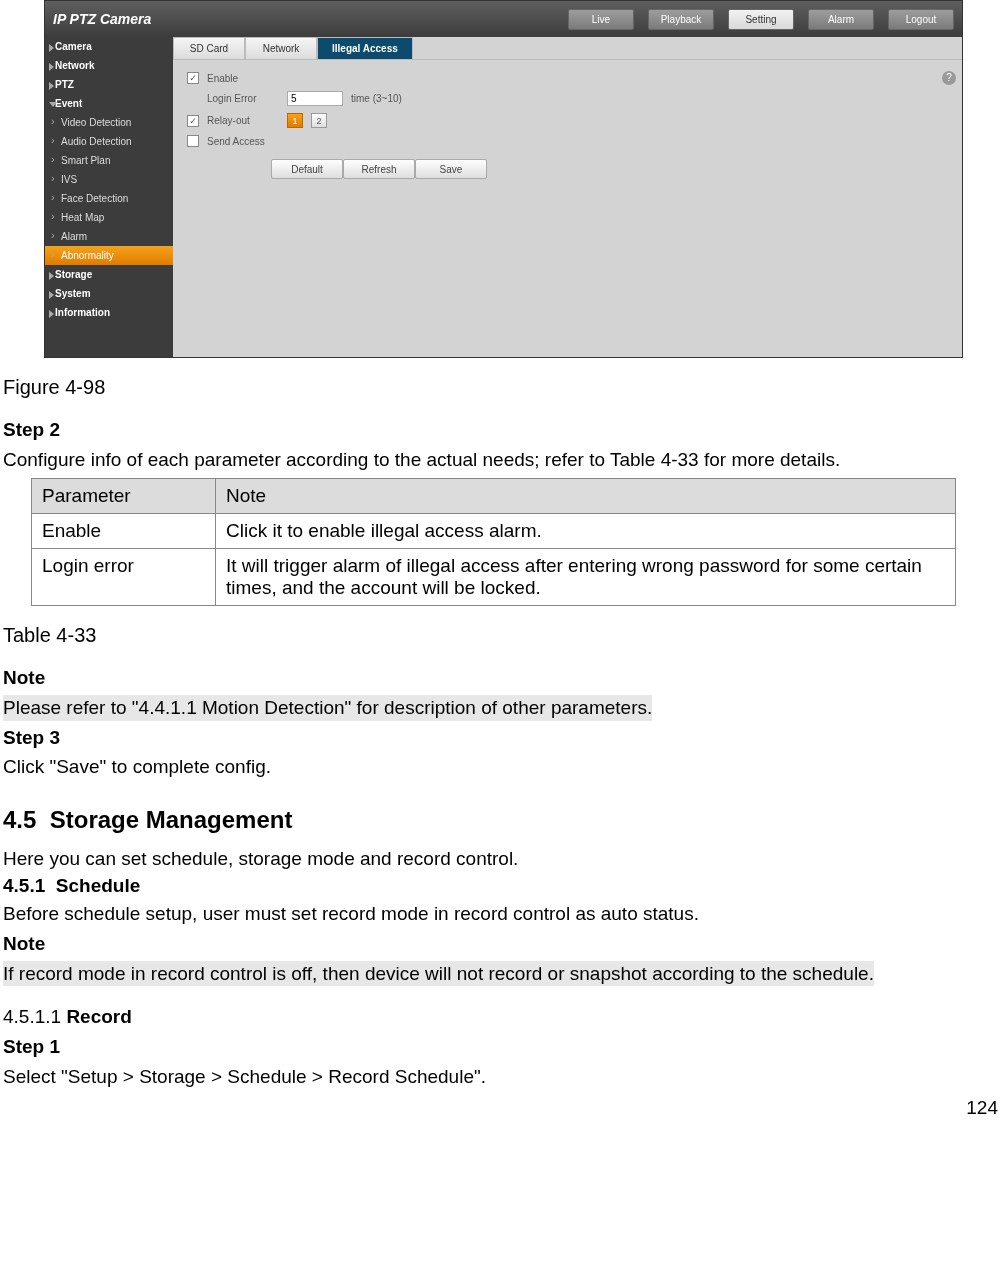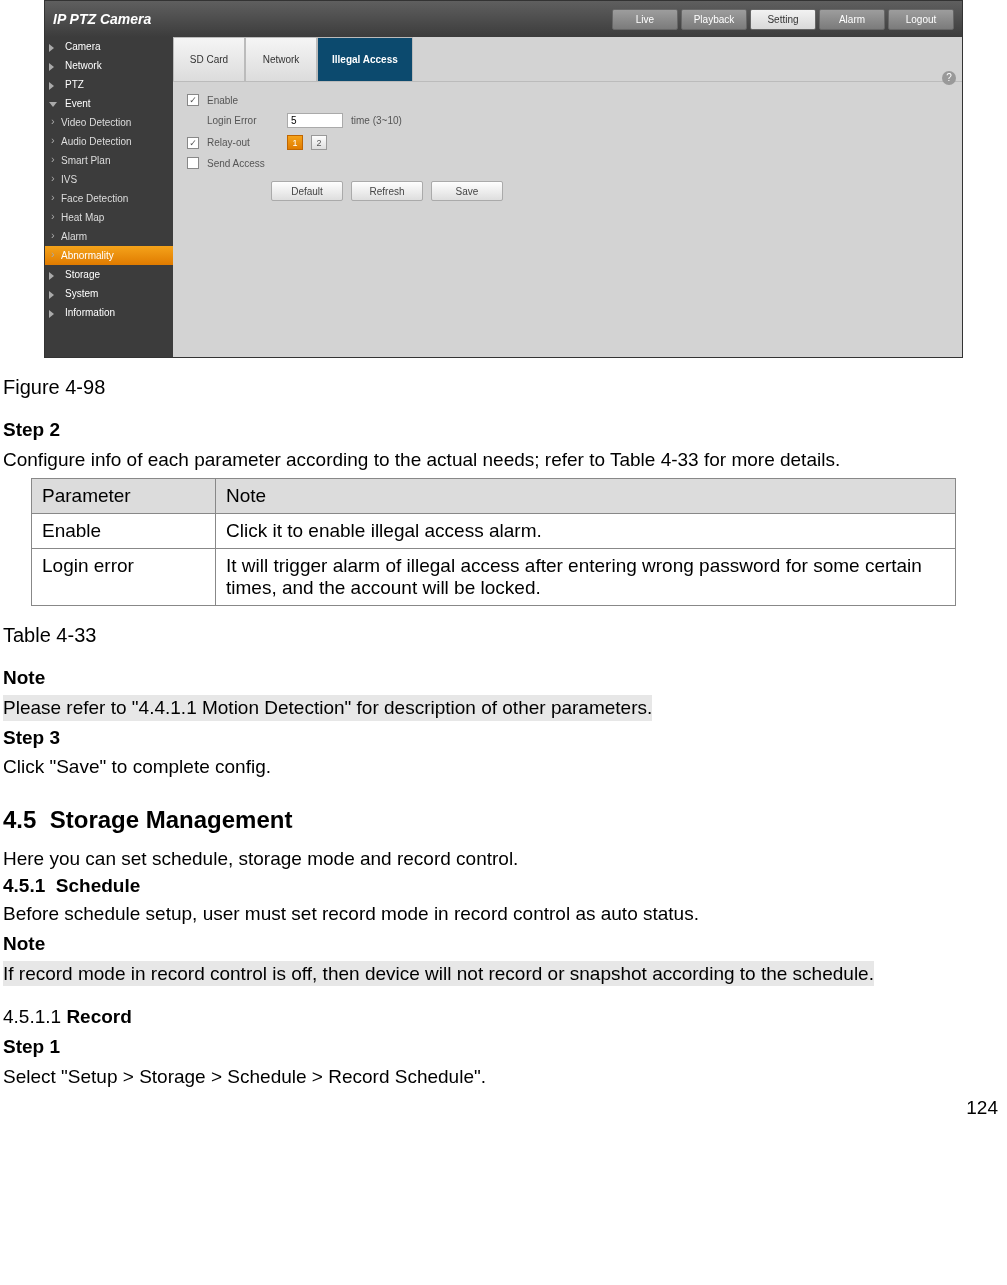--- a/index.html
+++ b/index.html
@@ -22,21 +22,21 @@
   }
   .shot-header {
     display: flex;
     justify-content: space-between;
     align-items: center;
     background: linear-gradient(#5f5f5f,#3c3c3c);
     padding: 4px 8px;
     height: 36px;
   }
   .shot-title { color: #fff; font-style: italic; font-weight: bold; font-size: 14px; }
-  .shot-tabs { display: flex; gap: 3px; }
+  .shot-tabs { display: flex; gap: 14px; }
   .shot-tab {
     background: linear-gradient(#9d9d9d,#7b7b7b);
     color: #fff;
     font-size: 10px;
     padding: 4px 0;
     width: 66px;
     text-align: center;
     border: 1px solid #666;
     border-radius: 2px;
   }
@@ -47,21 +47,21 @@
     background: #3c3c3c;
     color:#fff;
     font-size: 10px;
     padding-top: 0;
   }
   .sb-item {
     padding: 4px 6px 4px 14px;
     position: relative;
     white-space: nowrap;
   }
-  .sb-item.top { font-weight: normal; padding-left: 20px; }
+  .sb-item.top { font-weight: bold; padding-left: 10px; }
   .sb-item.top::before {
     content:"";
     position:absolute; left:4px; top:7px;
     border-top:4px solid transparent;
     border-bottom:4px solid transparent;
     border-left:5px solid #aaa;
   }
   .sb-item.open::before {
     border-left:4px solid transparent;
     border-right:4px solid transparent;
@@ -75,21 +75,21 @@
   }
   .sb-item.sel {
     background: linear-gradient(#f5a31a,#e07b00);
     color:#fff;
   }
   .shot-main { flex:1; background:#d3d3d3; }
   .subtabs {
     display:flex; background:#d3d3d3; border-bottom:1px solid #bbb;
   }
   .subtab {
-    padding:16px 14px; font-size:10px; color:#333;
+    padding:5px 14px; font-size:10px; color:#333;
     background: linear-gradient(#f5f5f5,#dcdcdc);
     border:1px solid #bbb; border-bottom:none;
     margin-right:0;
     min-width:72px; text-align:center;
   }
   .subtab.active { background:#0c4a6e; color:#fff; font-weight:bold; }
   .help-icon {
     position:absolute; right:6px; top:34px;
     width:14px; height:14px; border-radius:50%;
     background:#999; color:#fff;
@@ -100,21 +100,21 @@
   .ck { width:12px; height:12px; border:1px solid #888; background:#fff; display:inline-flex; align-items:center; justify-content:center; font-size:9px; color:#555; }
   .lbl { width:72px; }
   .inp { border:1px solid #aaa; background:#fff; height:15px; width:56px; padding:0 3px; font-size:10px; }
   .relaybtn {
     width:16px; height:15px; border:1px solid #999;
     display:inline-flex; align-items:center; justify-content:center;
     font-size:9px;
     background:linear-gradient(#fefefe,#dedede);
   }
   .relaybtn.sel { background:linear-gradient(#f5a31a,#e07b00); color:#fff; border-color:#c06600; }
-  .btns-row { display:flex; gap:8px; margin-top:12px; margin-left:84px; }
+  .btns-row { display:flex; margin-top:12px; margin-left:84px; }
   .sbtn {
     width:72px; height:20px; font-size:10px;
     background:linear-gradient(#fefefe,#dedede);
     border:1px solid #aaa; border-radius:2px;
     display:inline-flex; align-items:center; justify-content:center;
     color:#444;
   }
   
   .doc { padding: 0 3px; }
   .caption { font-size:20px; margin: 18px 0 18px 0; }

